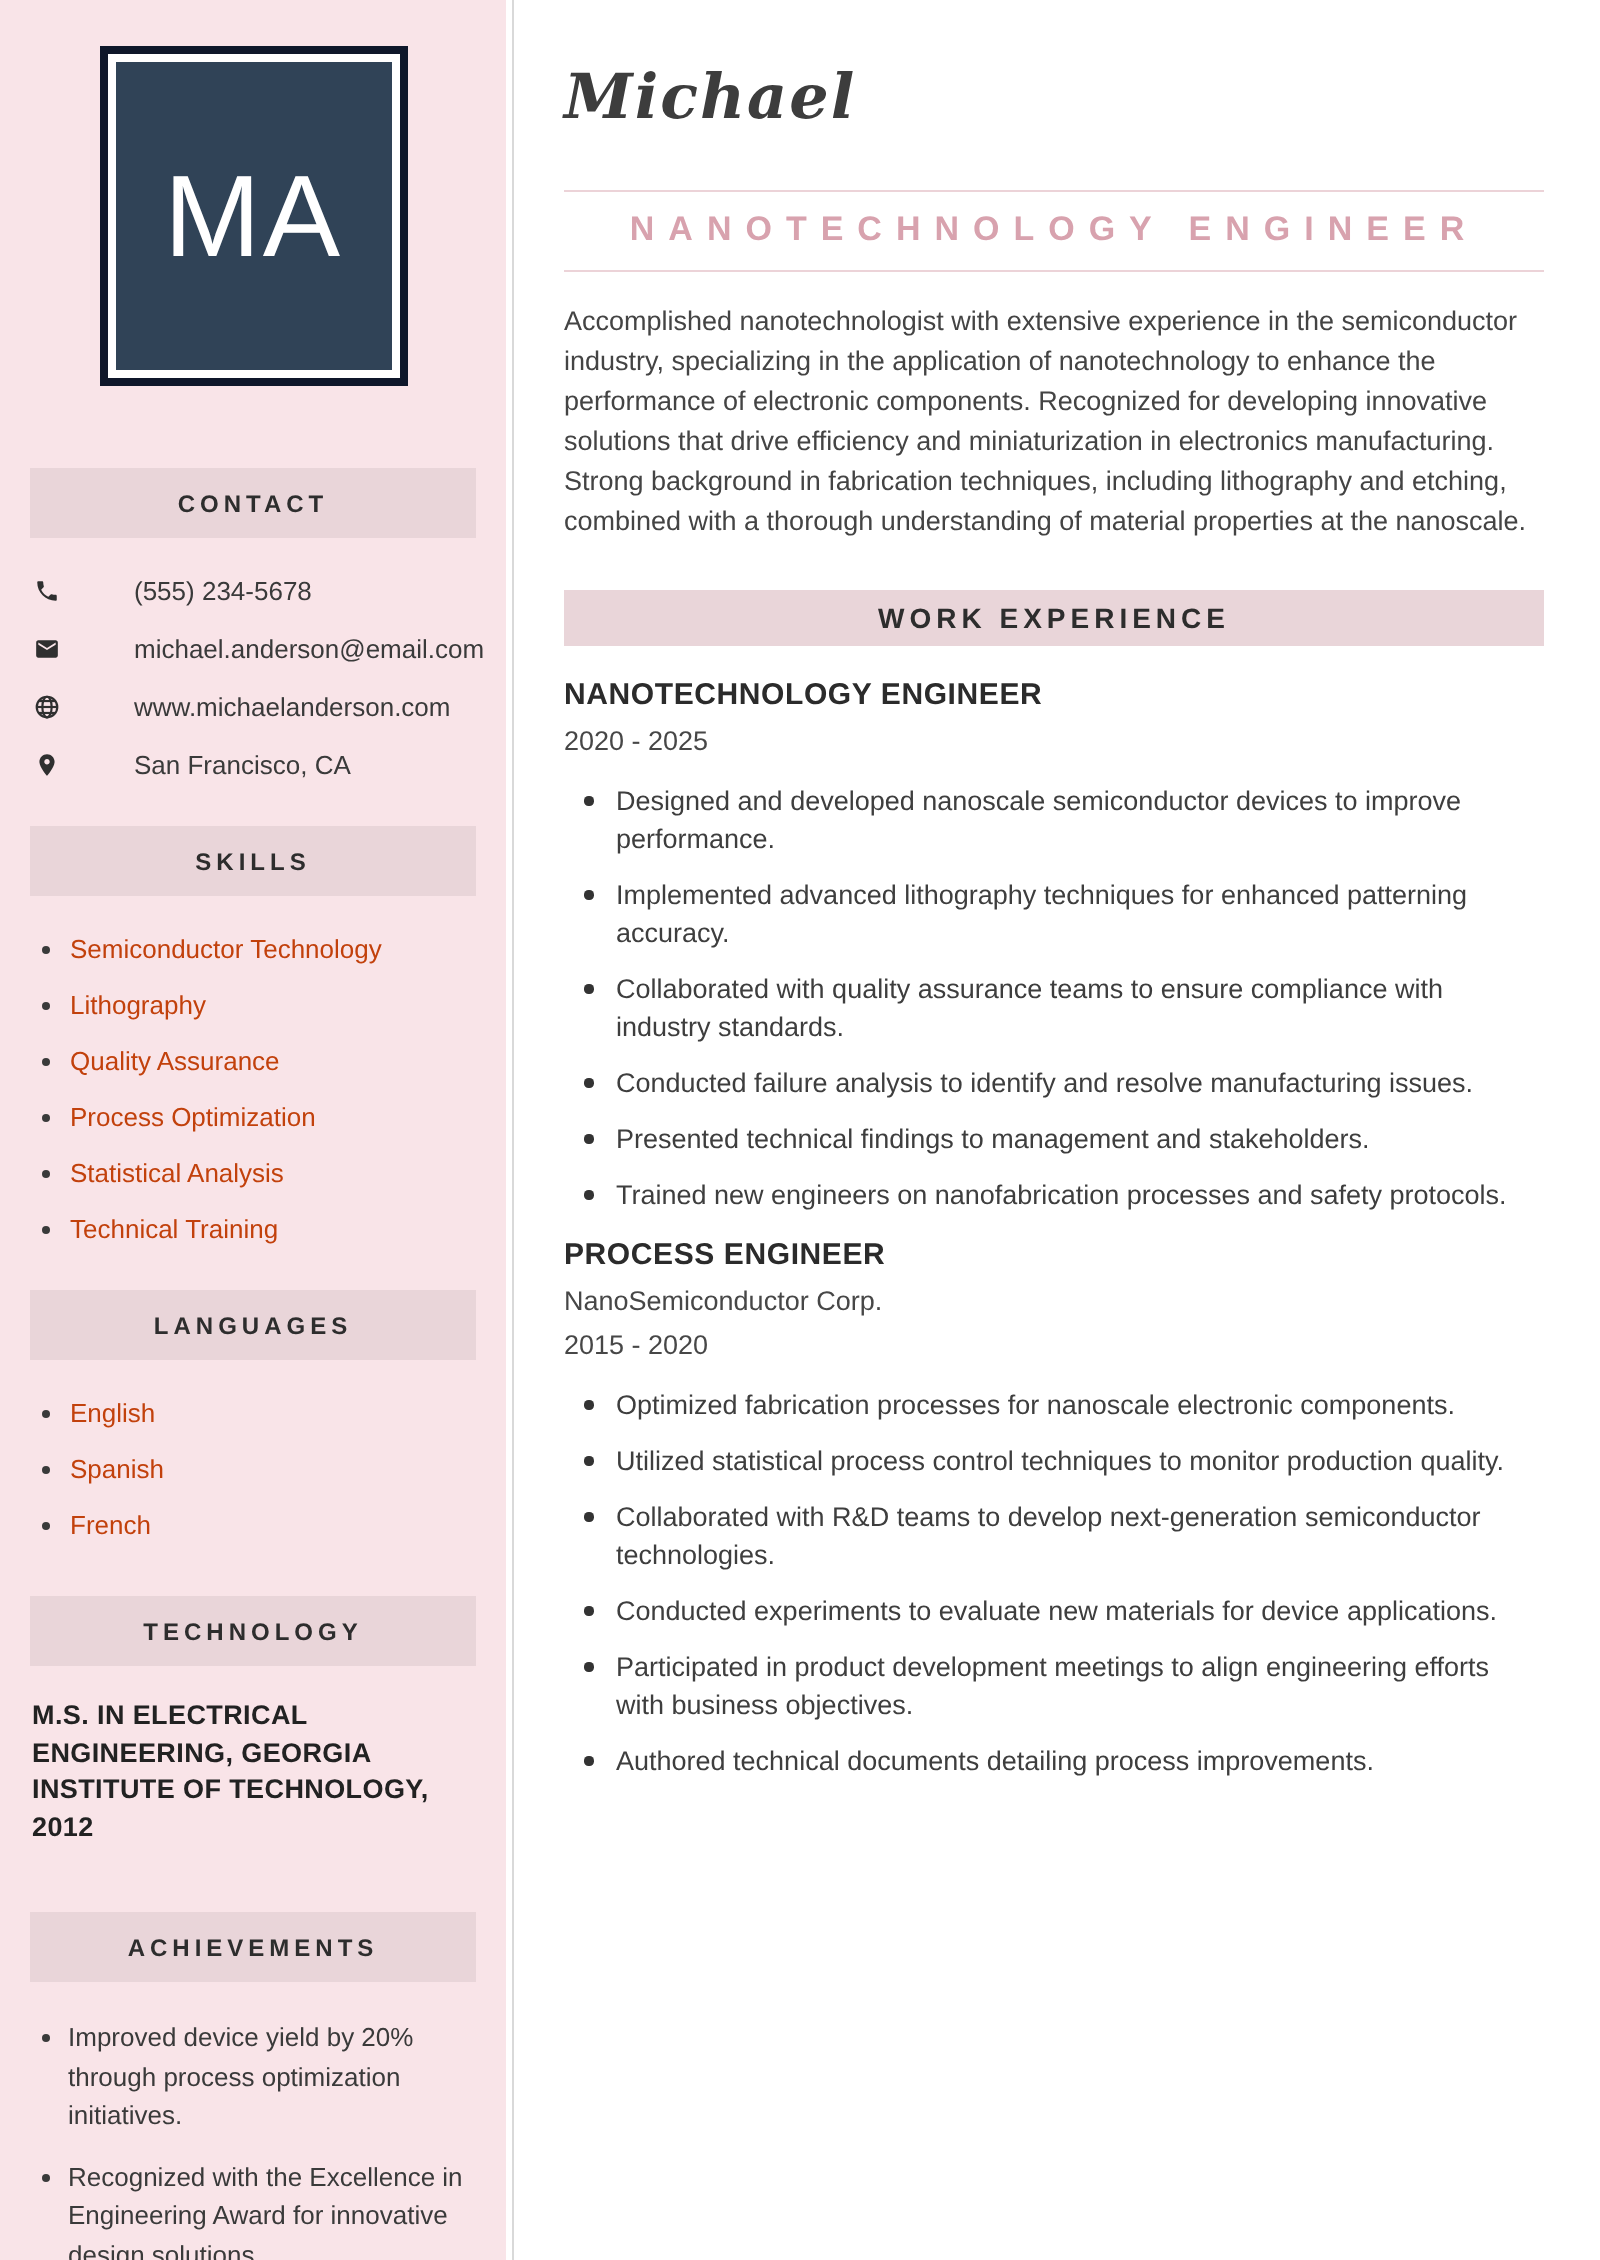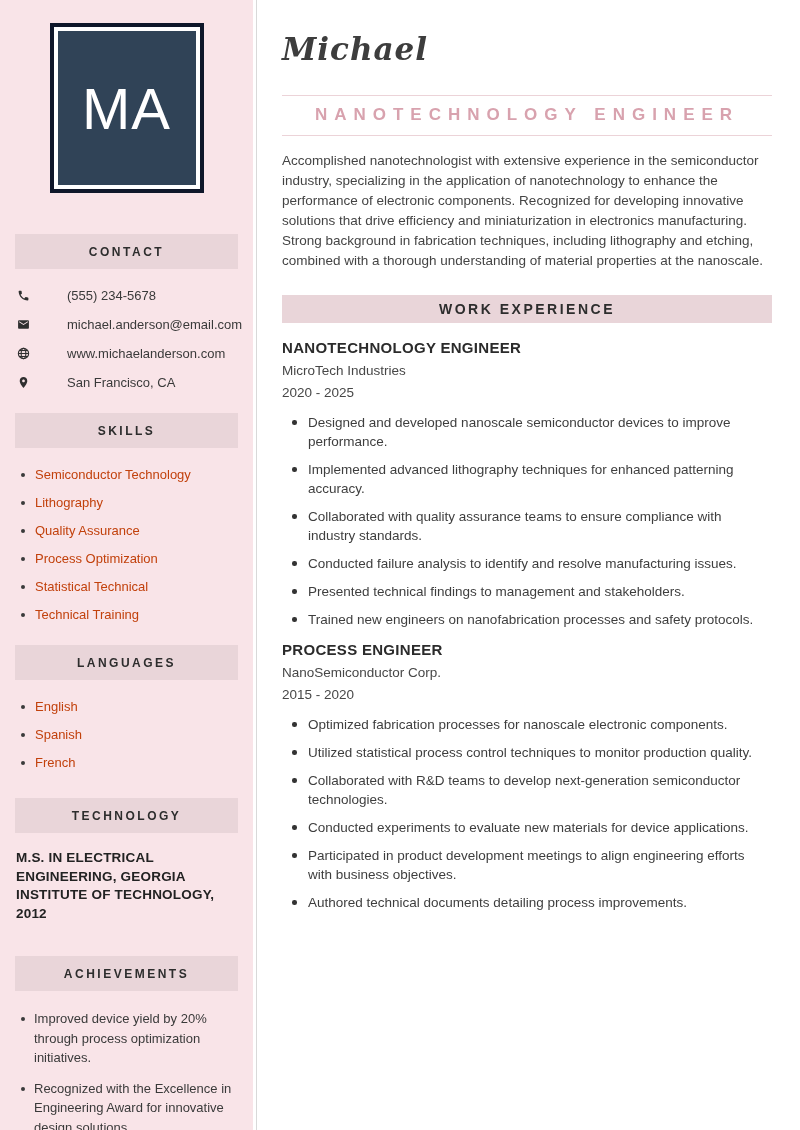--- a/index.html
+++ b/index.html
@@ -162,21 +162,21 @@
       </div>
     </div>
 
     <div class="band skills-band">SKILLS</div>
     <ul class="side-list">
 
     <li>Semiconductor Technology</li>
         <li>Lithography</li>
         <li>Quality Assurance</li>
         <li>Process Optimization</li>
-        <li>Statistical Technical</li>
+        <li>Statistical Analysis</li>
         <li>Technical Training</li>
       </ul>
 
     <div class="band languages-band">LANGUAGES</div>
     <ul class="side-list">
 
     <li>English</li>
         <li>Spanish</li>
         <li>French</li>
       </ul>
@@ -200,21 +200,20 @@
     <hr class="rule top-rule">
     <div class="role-title">NANOTECHNOLOGY ENGINEER</div>
     <hr class="rule">
 
     <p class="summary">Accomplished nanotechnologist with extensive experience in the semiconductor industry, specializing in the application of nanotechnology to enhance the performance of electronic components. Recognized for developing innovative solutions that drive efficiency and miniaturization in electronics manufacturing. Strong background in fabrication techniques, including lithography and etching, combined with a thorough understanding of material properties at the nanoscale.</p>
 
     <div class="work-band">WORK EXPERIENCE</div>
 
     <section class="job">
       <div class="job-title">NANOTECHNOLOGY ENGINEER</div>
-      <div class="job-company">MicroTech Industries</div>
       <div class="job-dates">2020 - 2025</div>
       <ul class="job-bullets">
 
       <li>Designed and developed nanoscale semiconductor devices to improve performance.</li>
           <li>Implemented advanced lithography techniques for enhanced patterning accuracy.</li>
           <li>Collaborated with quality assurance teams to ensure compliance with industry standards.</li>
           <li>Conducted failure analysis to identify and resolve manufacturing issues.</li>
           <li>Presented technical findings to management and stakeholders.</li>
           <li>Trained new engineers on nanofabrication processes and safety protocols.</li>
         </ul>

